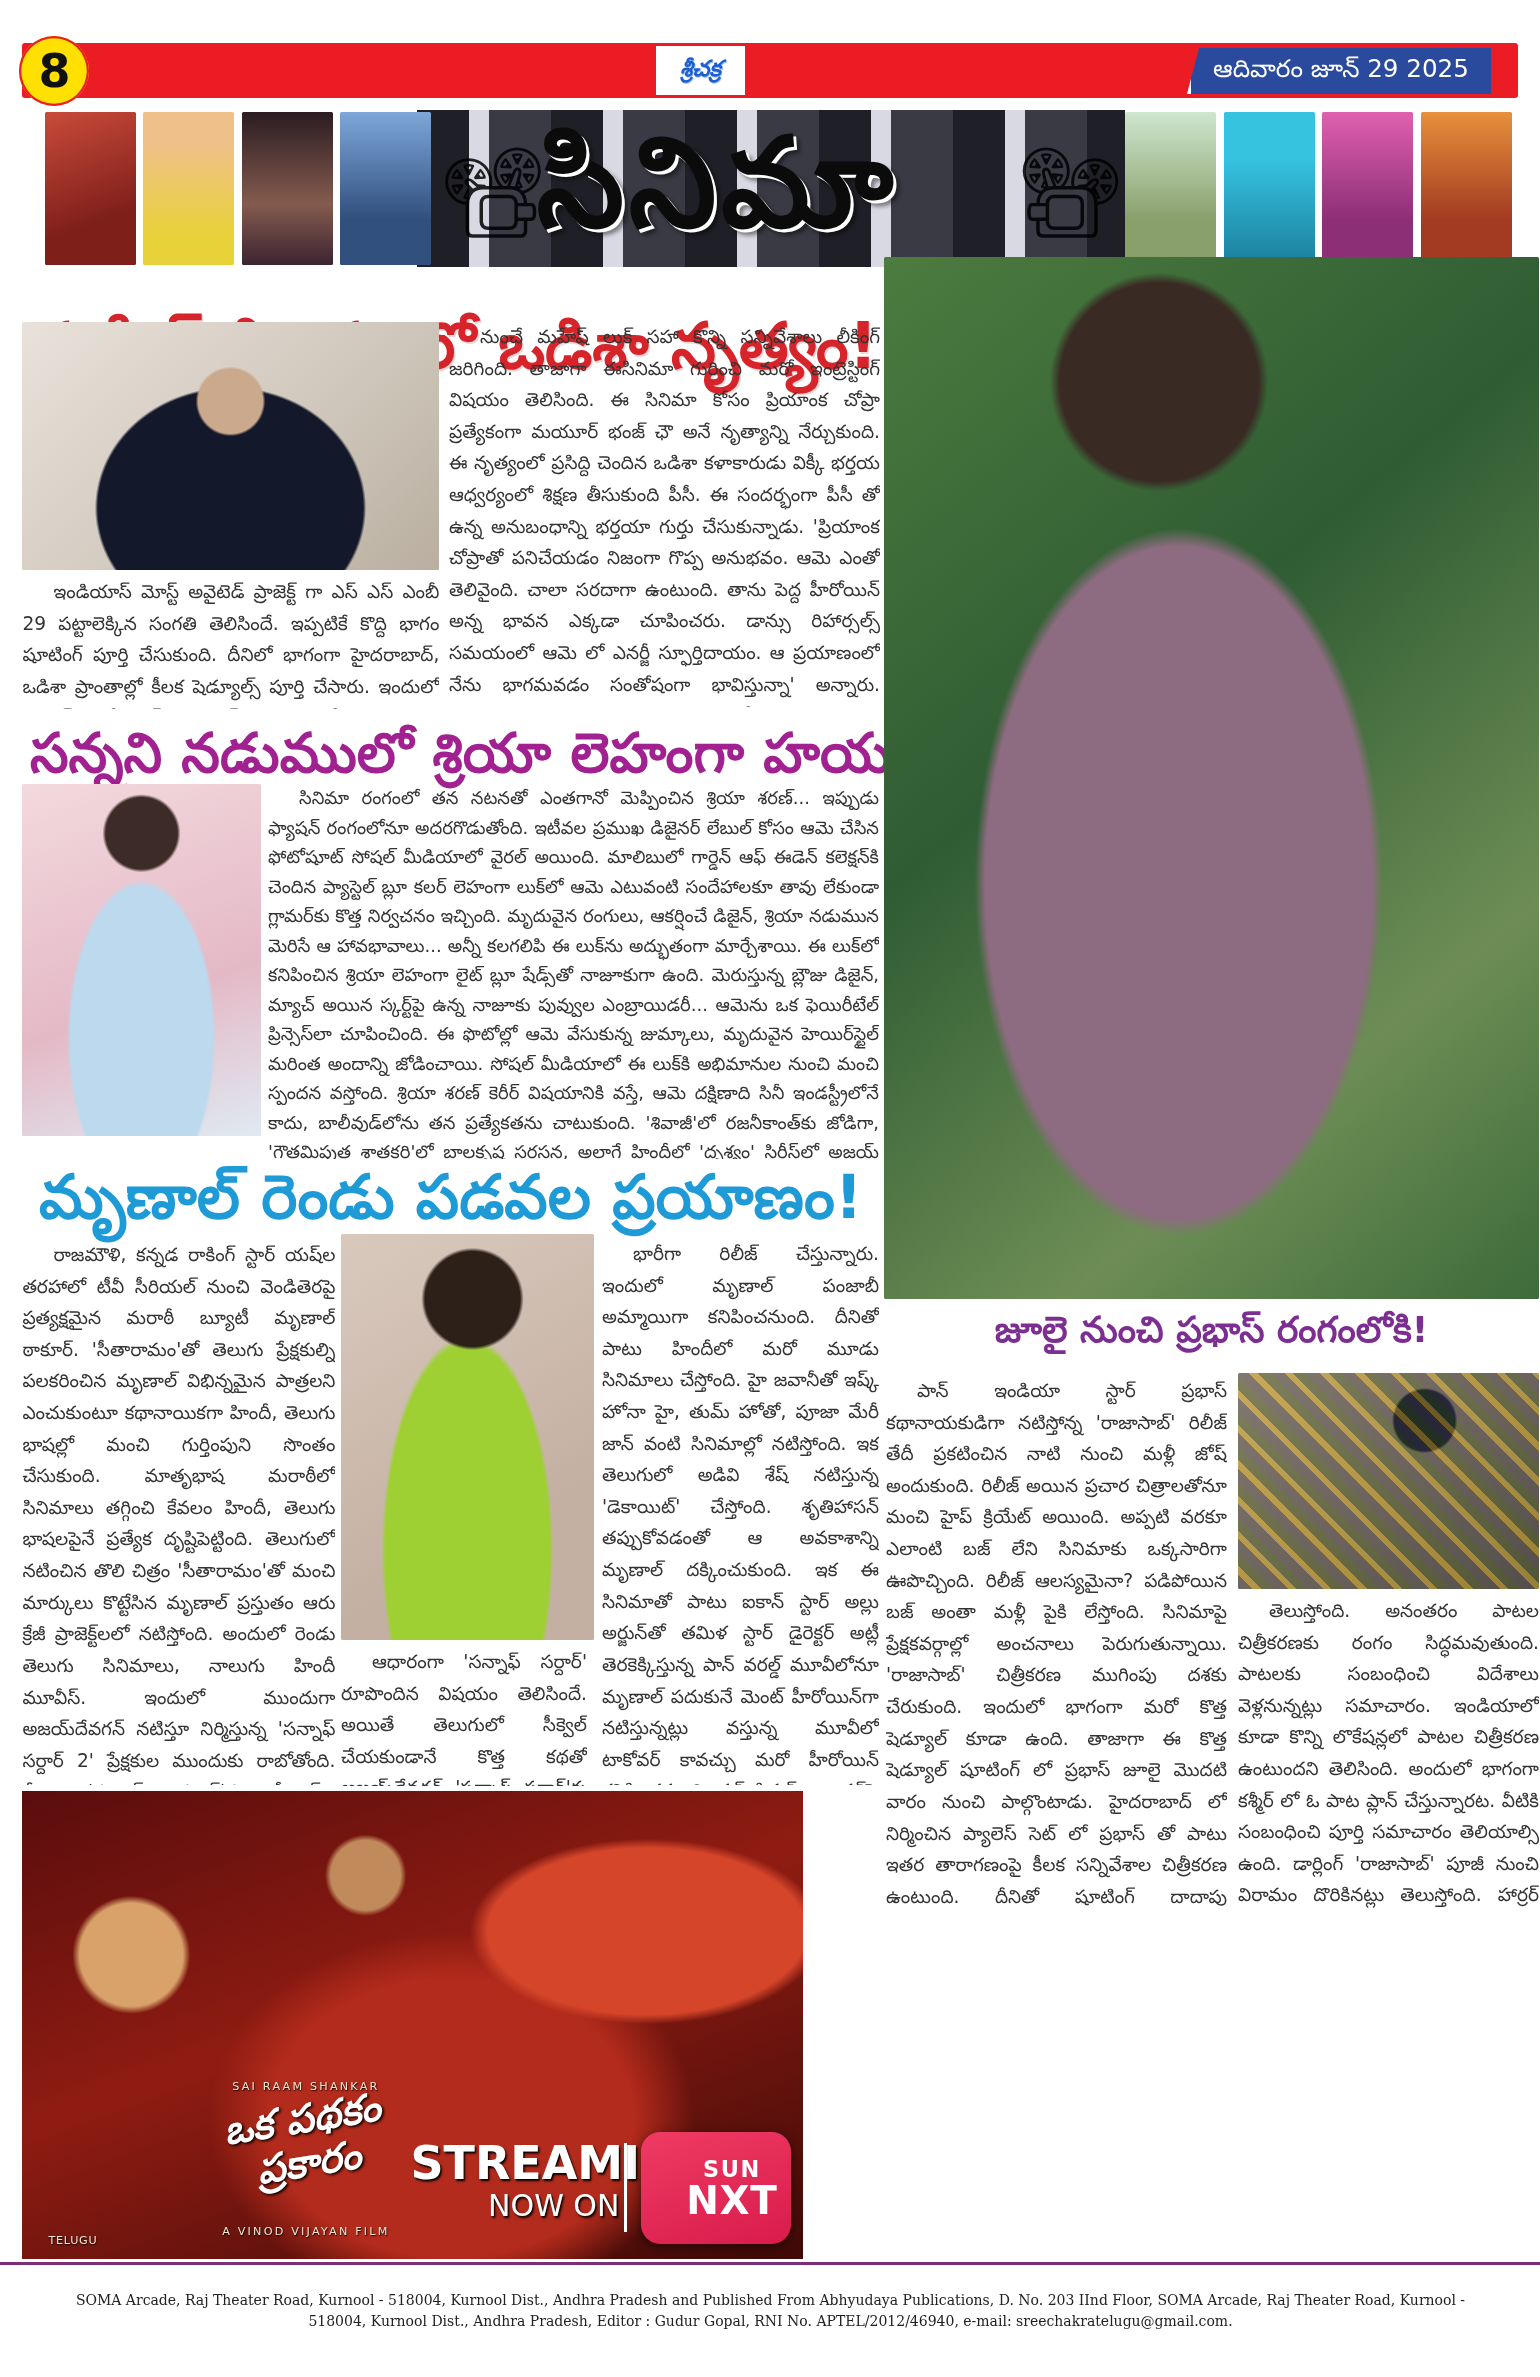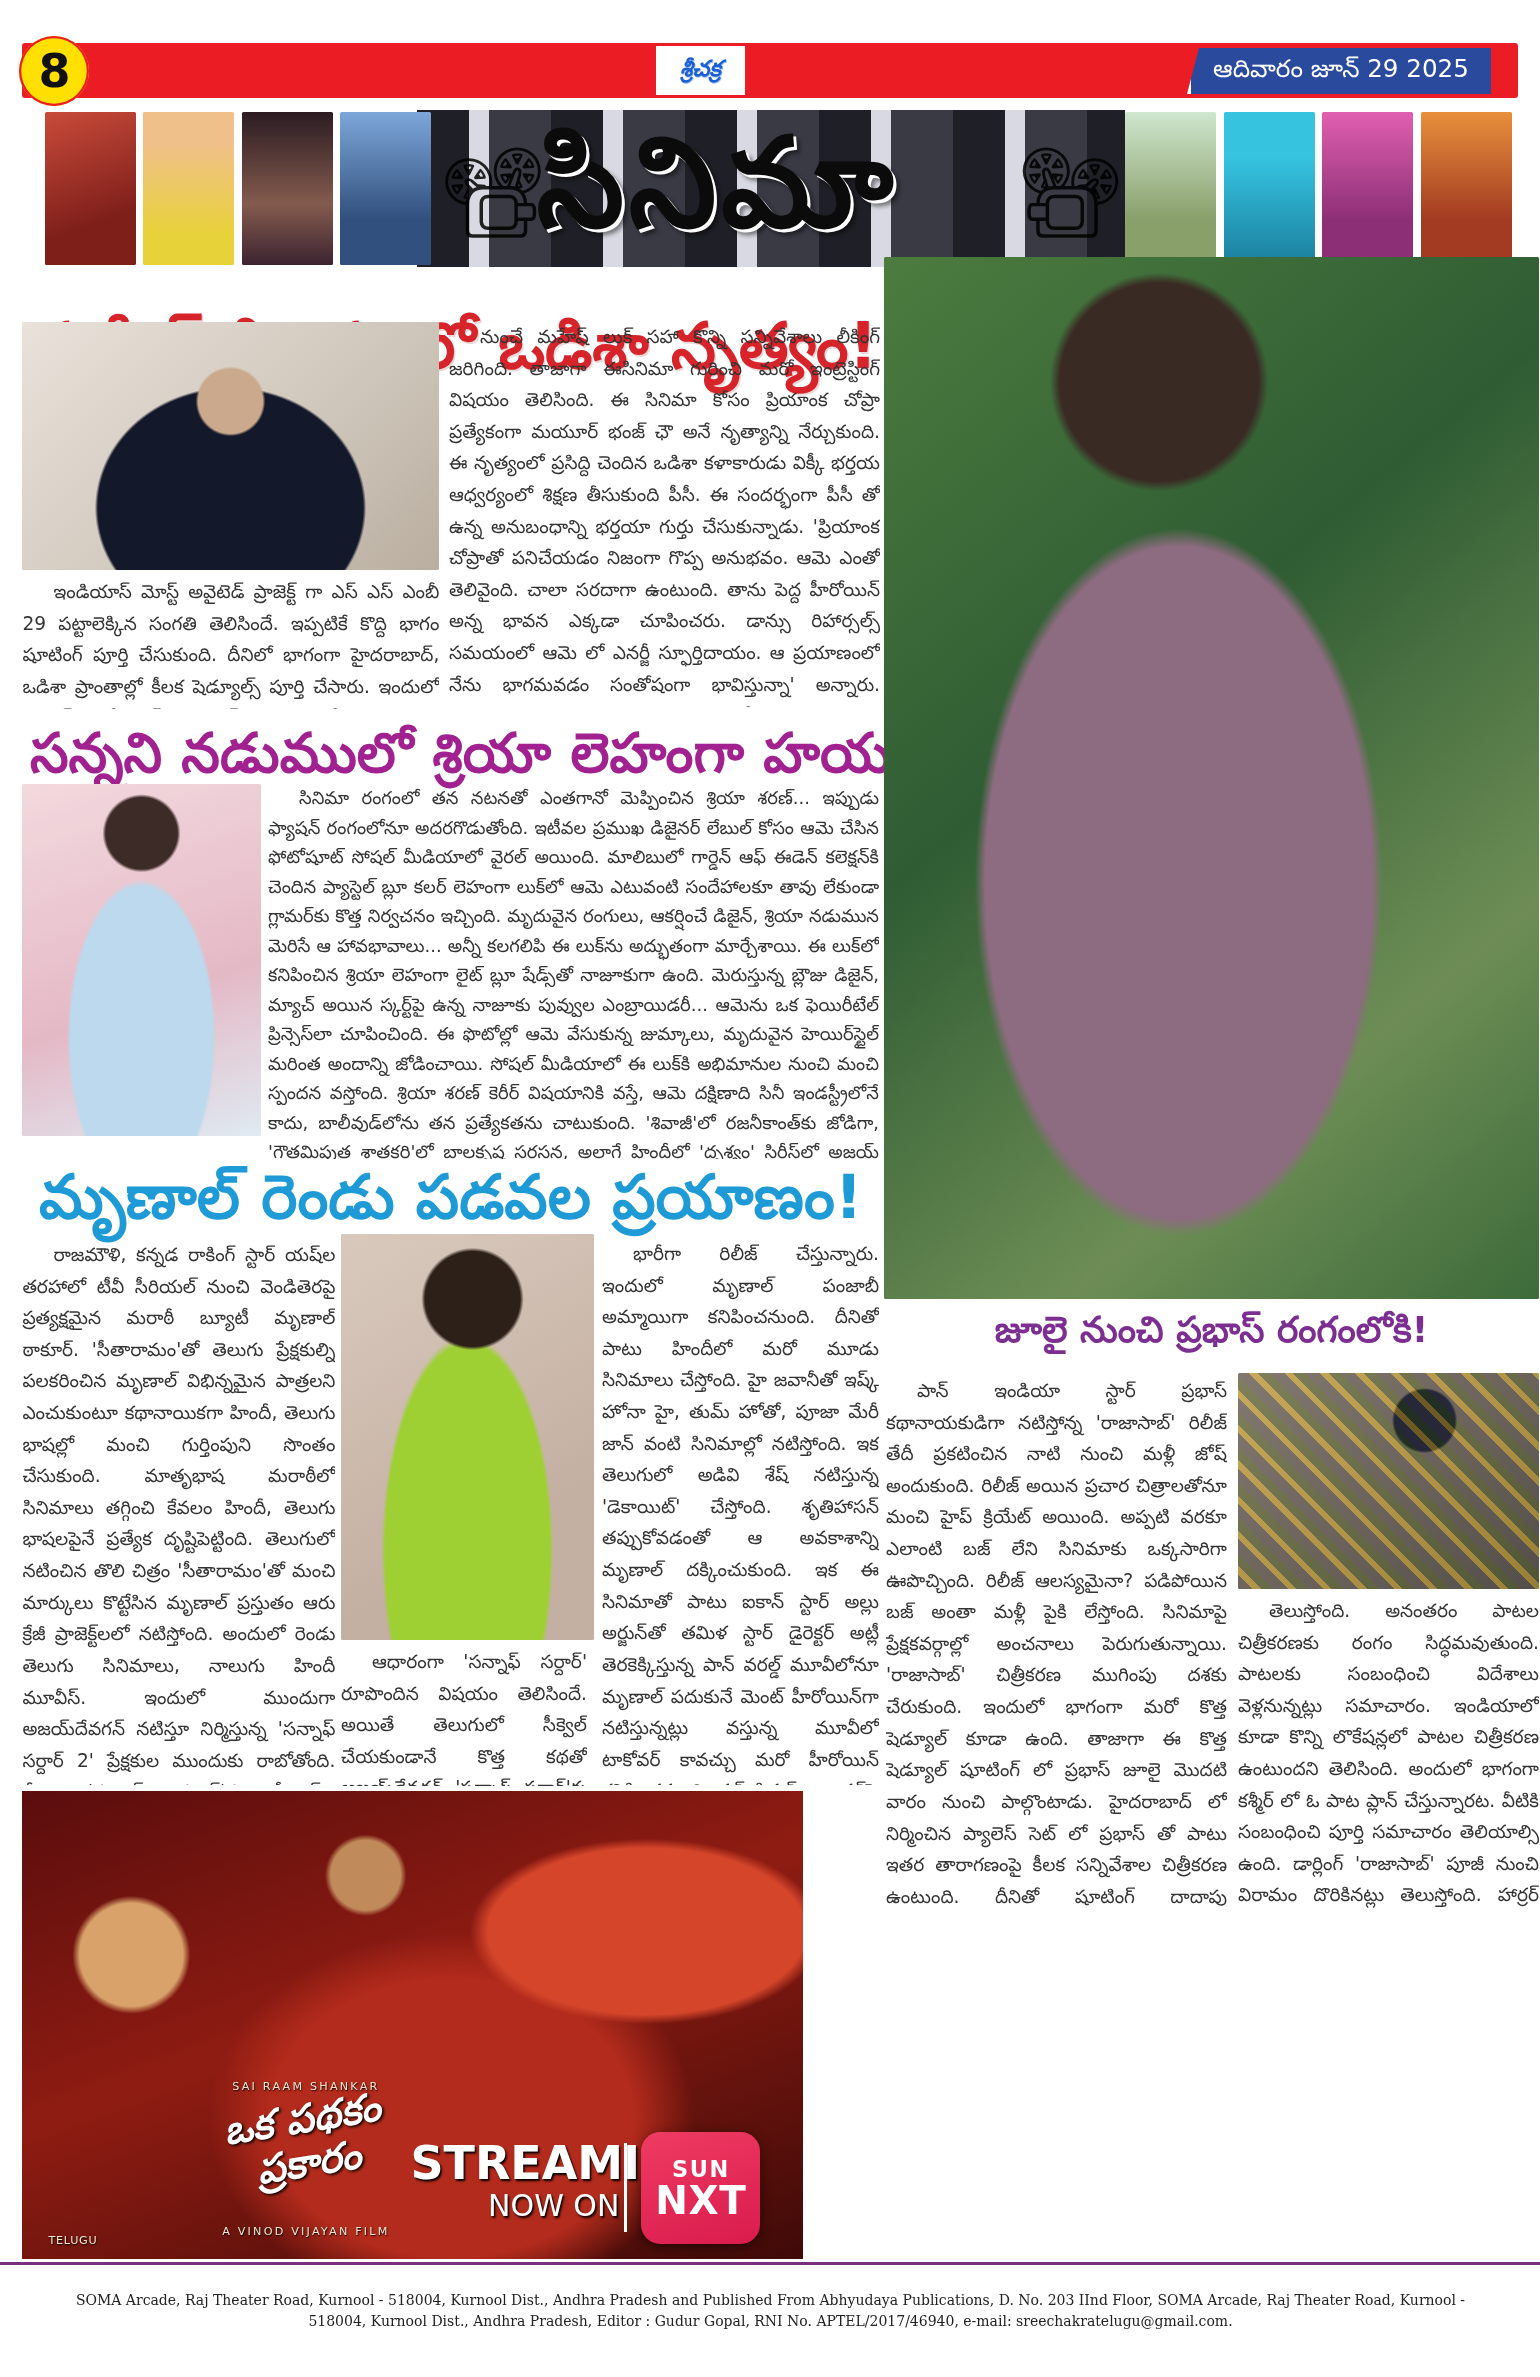--- a/index.html
+++ b/index.html
@@ -155,26 +155,26 @@
   <div class="abs body-text" style="left:886px;top:1375px;width:341px;height:531px;">పాన్ ఇండియా స్టార్ ప్రభాస్ కథానాయకుడిగా నటిస్తోన్న 'రాజాసాబ్' రిలీజ్ తేదీ ప్రకటించిన నాటి నుంచి మళ్లీ జోష్ అందుకుంది. రిలీజ్ అయిన ప్రచార చిత్రాలతోనూ మంచి హైప్ క్రియేట్ అయింది. అప్పటి వరకూ ఎలాంటి బజ్ లేని సినిమాకు ఒక్కసారిగా ఊపొచ్చింది. రిలీజ్ ఆలస్యమైనా? పడిపోయిన బజ్ అంతా మళ్లీ పైకి లేస్తోంది. సినిమాపై ప్రేక్షకవర్గాల్లో అంచనాలు పెరుగుతున్నాయి. 'రాజాసాబ్' చిత్రీకరణ ముగింపు దశకు చేరుకుంది. ఇందులో భాగంగా మరో కొత్త షెడ్యూల్ కూడా ఉంది. తాజాగా ఈ కొత్త షెడ్యూల్ షూటింగ్ లో ప్రభాస్ జూలై మొదటి వారం నుంచి పాల్గొంటాడు. హైదరాబాద్ లో నిర్మించిన ప్యాలెస్ సెట్ లో ప్రభాస్ తో పాటు ఇతర తారాగణంపై కీలక సన్నివేశాల చిత్రీకరణ ఉంటుంది. దీనితో షూటింగ్ దాదాపు పూర్తయినట్లేనని</div>
   <div class="abs body-text" style="left:1238px;top:1595px;width:301px;height:313px;">తెలుస్తోంది. అనంతరం పాటల చిత్రీకరణకు రంగం సిద్ధమవుతుంది. పాటలకు సంబంధించి విదేశాలు వెళ్లనున్నట్లు సమాచారం. ఇండియాలో కూడా కొన్ని లొకేషన్లలో పాటల చిత్రీకరణ ఉంటుందని తెలిసింది. అందులో భాగంగా కశ్మీర్ లో ఓ పాట ప్లాన్ చేస్తున్నారట. వీటికి సంబంధించి పూర్తి సమాచారం తెలియాల్సి ఉంది. డార్లింగ్ 'రాజాసాబ్' పూజీ నుంచి విరామం దొరికినట్లు తెలుస్తోంది. హార్రర్ అండ్ లవ్ స్టోరీ బ్యాక్ డ్రాప్లో ఈ చిత్రం తెరకెక్కుతోన్న సంగతి తెలిసింది. ఈ సినిమా కోసం ప్రభాస్ శారీరకంగానూ ఎక్కువ కష్టపడాల్సి వస్తోంది. ఈ నేపథ్యంలో 'రాజాసాబ్' కు విరామం దొరికిన సమయంలో ఈ సినిమాకు డేట్లు ఇస్తున్నాడు. ఈ కారణంగానే రిలీజ్ ఆలస్యమవుతోంది. ఎట్టకేలకు 'రాజాసాబ్' ముగియు దశకు చేరుకుంది. కాబట్టి ఈ షెడ్యూల్ తో ప్రభాస్ పోర్షన్ దాదాపు పూర్తి అయిపోతుంది. అటువైపు మళ్లీ చిత్రీకరణ కోసం డేట్లు ఇవ్వాల్సి ఉంటుంది.</div>
 
   <div class="abs poster-left" style="left:22.4px;top:1791px;width:781px;height:468px;">
     <div class="abs poster-cred" style="left:183px;top:289px;width:201px;">SAI RAAM SHANKAR</div>
     <div class="abs poster-title" style="left:183px;top:306px;width:201px;">ఒక పథకం ప్రకారం</div>
     <div class="abs poster-cred" style="left:183px;top:434px;width:201px;">A VINOD VIJAYAN FILM</div>
     <div class="abs streaming" style="left:388px;top:349px;width:209px;">STREAMING</div>
     <div class="abs nowon" style="left:388px;top:397px;width:209px;">NOW ON</div>
     <div class="abs" style="left:602px;top:352px;width:3px;height:89px;background:#fff;"></div>
-    <div class="abs sunnxt" style="left:619px;top:341px;width:119px;height:112px;">
+    <div class="abs sunnxt" style="left:619px;top:341px;width:119px;height:112px;padding-left:31px;">
       <span class="sun">SUN</span>
       <span class="nxt">NXT</span>
     </div>
     <div class="abs poster-cred" style="left:6px;top:443px;width:89px;letter-spacing:0.7px;">TELUGU</div>
   </div>
 
 
   <div class="abs rule" style="left:0;top:2262px;width:1541px;height:3px;"></div>
   <div class="abs footer-line" style="top:2292px;">SOMA Arcade, Raj Theater Road, Kurnool - 518004, Kurnool Dist., Andhra Pradesh and Published From Abhyudaya Publications, D. No. 203 IInd Floor, SOMA Arcade, Raj Theater Road, Kurnool -</div>
-  <div class="abs footer-line" style="top:2313px;">518004, Kurnool Dist., Andhra Pradesh, Editor : Gudur Gopal, RNI No. APTEL/2017/46940, e-mail: sreechakratelugu@gmail.com.</div>
+  <div class="abs footer-line" style="top:2313px;">518004, Kurnool Dist., Andhra Pradesh, Editor : Gudur Gopal, RNI No. APTEL/2012/46940, e-mail: sreechakratelugu@gmail.com.</div>
 
 </div>
 
 
 </body></html>

